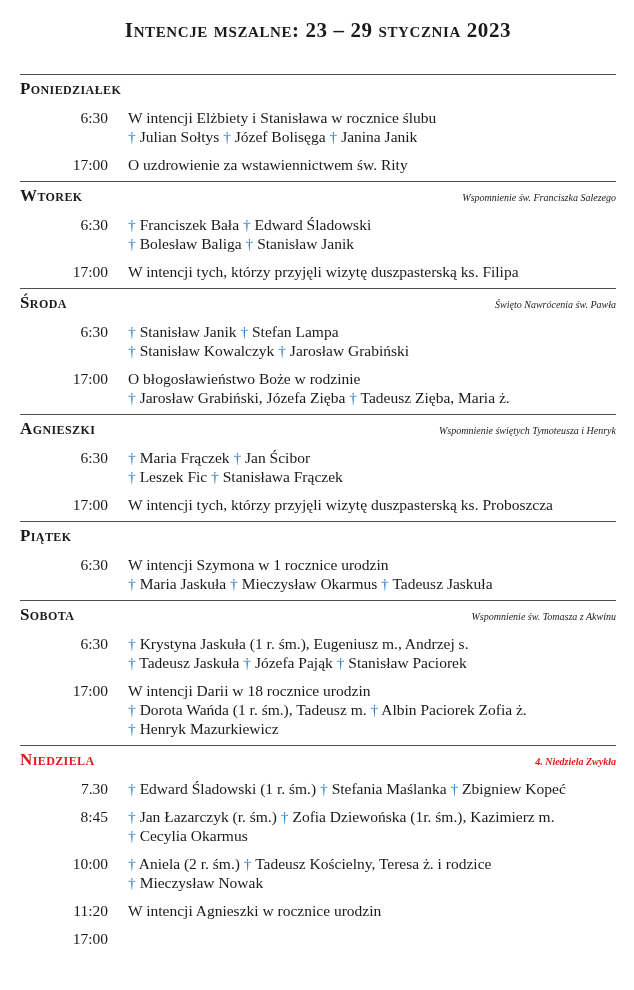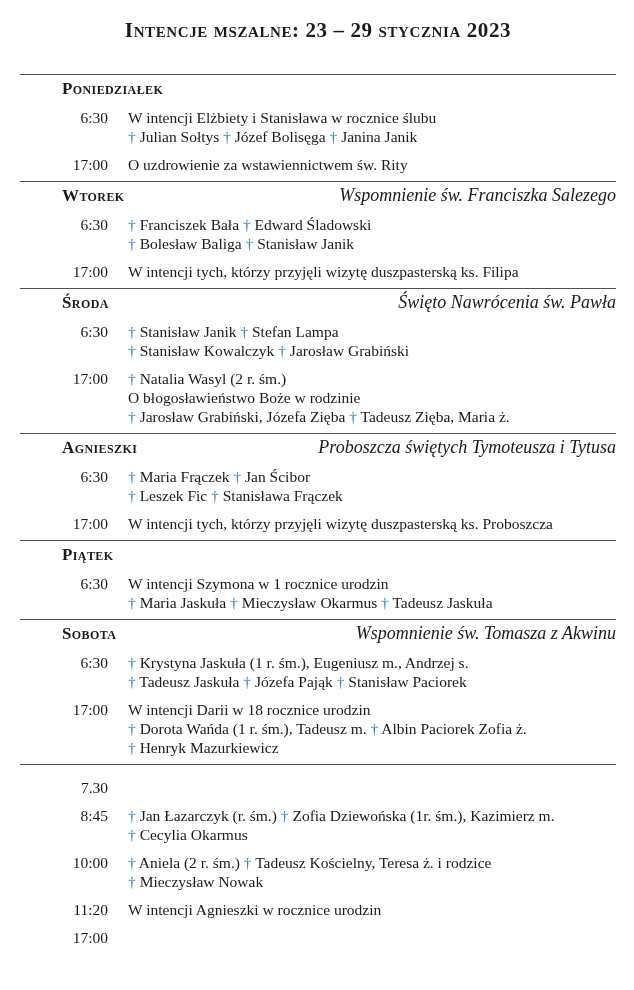--- a/index.html
+++ b/index.html
@@ -35,33 +35,32 @@
   }
   .section {
     border-top: 1px solid #4f4f4f;
     padding: 4px 0 7px 0;
   }
   .day-header {
     display: flex;
     justify-content: space-between;
     align-items: baseline;
     min-height: 20px;
-    margin-left: 42px;
   }
   .day-name {
     font-weight: bold;
     font-variant: small-caps;
     font-size: 17px;
     letter-spacing: 0.4px;
     line-height: 20px;
     white-space: nowrap;
   }
   .day-note {
     font-style: italic;
-    font-size: 18px;
+    font-size: 10px;
     line-height: 16px;
     text-align: right;
     white-space: nowrap;
   }
   .section.highlight .day-name { color: #e01a1a; }
   .section.highlight .day-note { color: #e01a1a; font-weight: bold; }
   .mass {
     display: flex;
     margin-top: 9px;
   }
@@ -139,32 +138,31 @@
           <div class="mass">
             <div class="time">6:30</div>
             <div class="lines">
               <div class="line"><span class="dagger">†</span> Stanisław Janik <span class="dagger">†</span> Stefan Lampa</div>
               <div class="line"><span class="dagger">†</span> Stanisław Kowalczyk <span class="dagger">†</span> Jarosław Grabiński</div>
             </div>
           </div>
           <div class="mass">
             <div class="time">17:00</div>
             <div class="lines">
-              <div class="line"><span class="dagger">†</span> Natalia Wasyl (2 r. śm.)</div>
               <div class="line">O błogosławieństwo Boże w rodzinie</div>
               <div class="line"><span class="dagger">†</span> Jarosław Grabiński, Józefa Zięba <span class="dagger">†</span> Tadeusz Zięba, Maria ż.</div>
             </div>
           </div>
         </div>
   </div>
 
   <div class="section">
     <div class="day-header">
       <span class="day-name">Agnieszki</span>
-      <span class="day-note">Proboszcza świętych Tymoteusza i Tytusa</span>
+      <span class="day-note">Wspomnienie świętych Tymoteusza i Henryk</span>
     </div>
     <div>
           <div class="mass">
             <div class="time">6:30</div>
             <div class="lines">
               <div class="line"><span class="dagger">†</span> Maria Frączek <span class="dagger">†</span> Jan Ścibor</div>
               <div class="line"><span class="dagger">†</span> Leszek Fic <span class="dagger">†</span> Stanisława Frączek</div>
             </div>
           </div>
           <div class="mass">
@@ -210,23 +208,30 @@
             <div class="lines">
               <div class="line">W intencji Darii w 18 rocznice urodzin</div>
               <div class="line"><span class="dagger">†</span> Dorota Wańda (1 r. śm.), Tadeusz m. <span class="dagger">†</span> Albin Paciorek Zofia ż.</div>
               <div class="line"><span class="dagger">†</span> Henryk Mazurkiewicz</div>
             </div>
           </div>
         </div>
   </div>
 
   <div class="section highlight">
+    <div class="day-header">
+      <span class="day-name">Niedziela</span>
+      <span class="day-note">4. Niedziela Zwykła</span>
+    </div>
     <div>
           <div class="mass">
             <div class="time">7.30</div>
+            <div class="lines">
+              <div class="line"><span class="dagger">†</span> Edward Śladowski (1 r. śm.) <span class="dagger">†</span> Stefania Maślanka <span class="dagger">†</span> Zbigniew Kopeć</div>
+            </div>
           </div>
           <div class="mass">
             <div class="time">8:45</div>
             <div class="lines">
               <div class="line"><span class="dagger">†</span> Jan Łazarczyk (r. śm.) <span class="dagger">†</span> Zofia Dziewońska (1r. śm.), Kazimierz m.</div>
               <div class="line"><span class="dagger">†</span> Cecylia Okarmus</div>
             </div>
           </div>
           <div class="mass">
             <div class="time">10:00</div>

